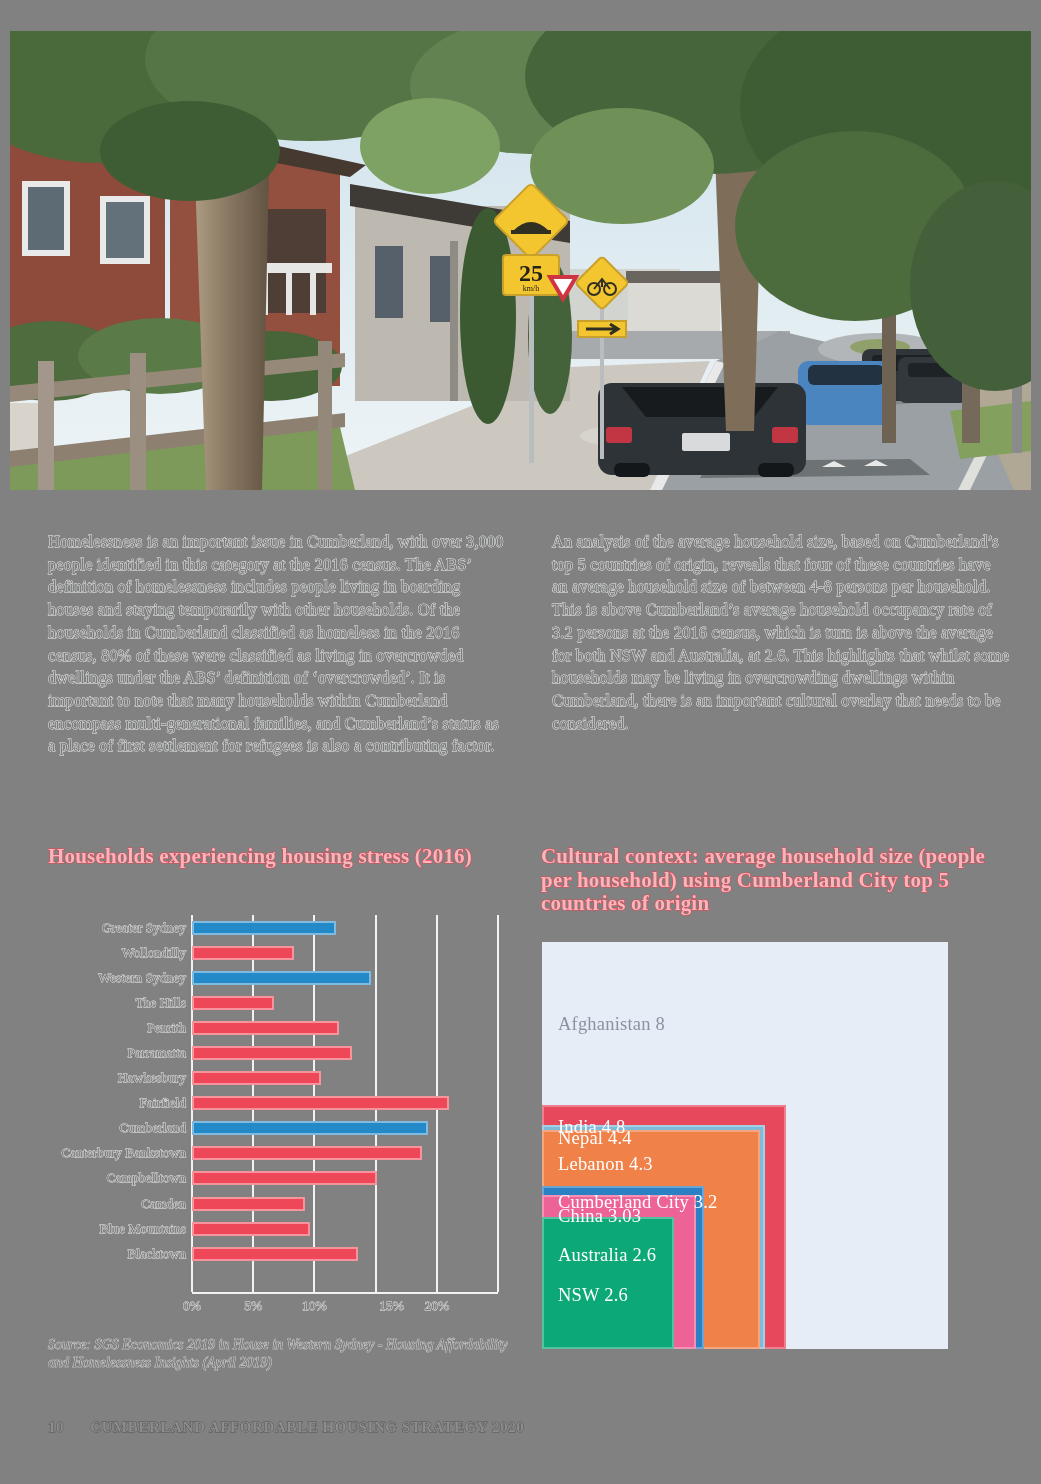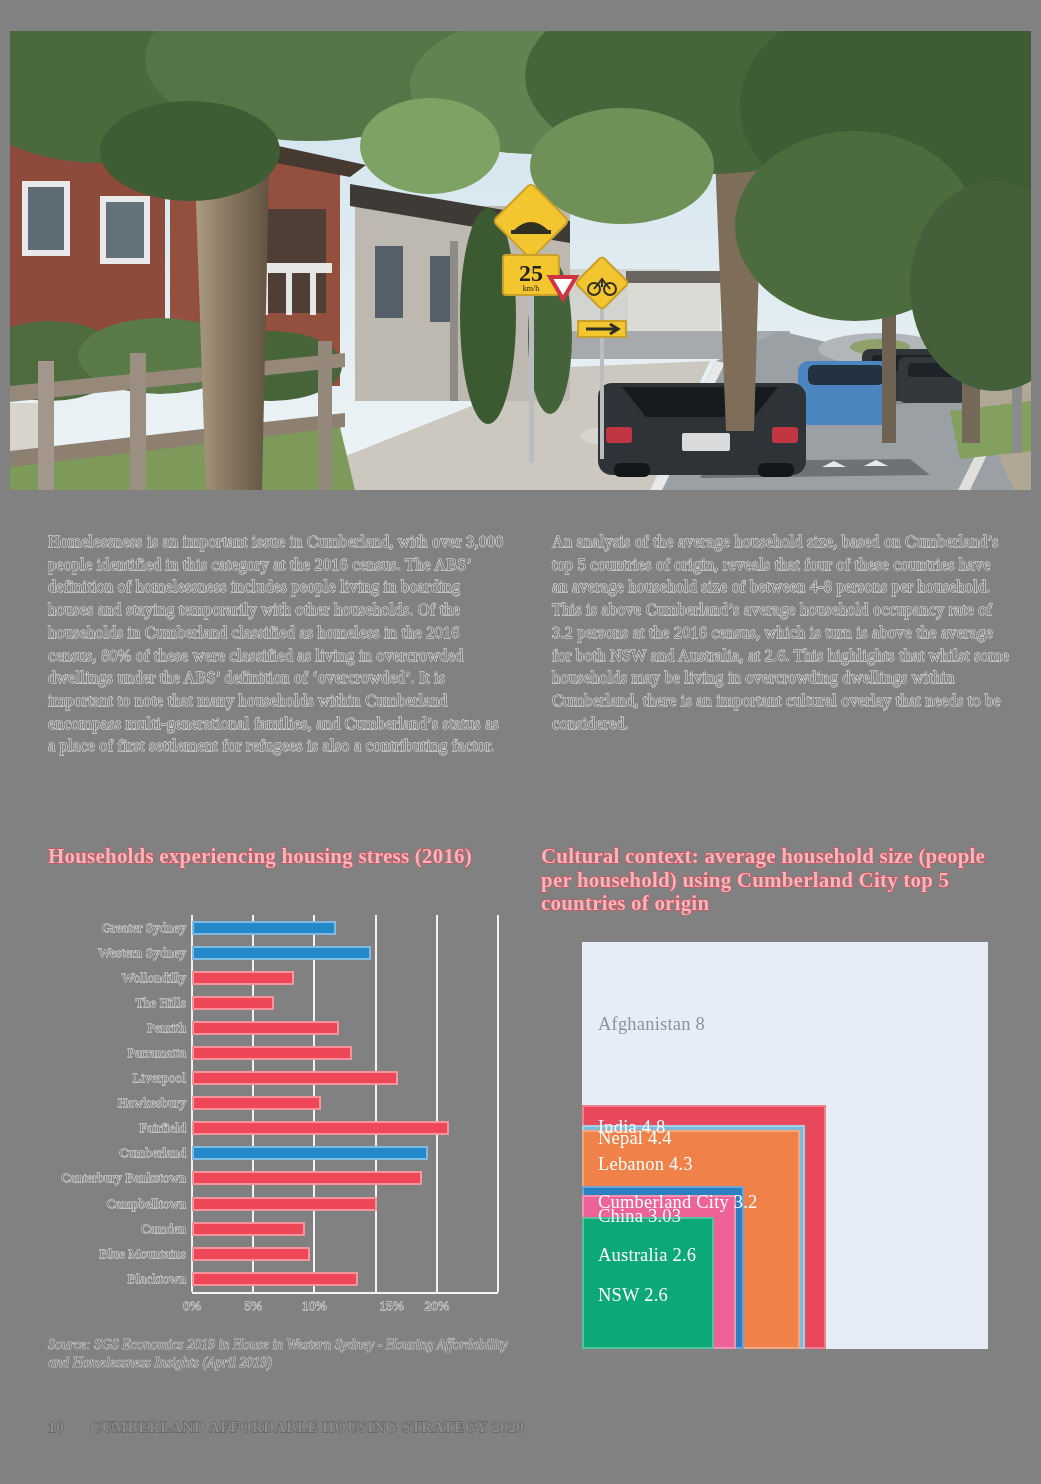--- a/index.html
+++ b/index.html
@@ -30,21 +30,21 @@
   .hs-axis{position:absolute;left:144px;top:377px;width:306px;height:2px;background:#f2f2f2;}
   .hs-rows{position:absolute;left:0;top:0;width:460px;}
   .hs-row{display:flex;align-items:center;height:25.1px;}
   .hs-label{width:138px;text-align:right;padding-right:6px;font-size:13.5px;white-space:nowrap;}
   .hs-track{position:relative;width:306px;height:14px;}
   .hs-bar{position:absolute;left:0;top:0;height:14px;box-shadow:inset 0 0 0 2px rgba(255,255,255,.42);}
   .hs-xaxis{position:absolute;left:144px;top:383px;width:306px;height:20px;}
   .hs-tick{position:absolute;transform:translateX(-50%);font-size:13.5px;top:0;}
 
   
-  .sq-panel{position:absolute;left:542px;top:942px;width:406px;height:407px;margin-left:40px;}
+  .sq-panel{position:absolute;left:542px;top:942px;width:406px;height:407px;}
   .sq{position:absolute;left:0;bottom:0;}
   .sq+.sq{box-shadow:inset 0 0 0 2px rgba(255,255,255,.30);}
   .sq-label{position:absolute;left:16px;font-size:18.5px;letter-spacing:.2px;white-space:nowrap;}
 
   .src{position:absolute;left:48px;top:1336px;width:468px;font-size:14px;line-height:18px;}
   .footer{position:absolute;left:48px;top:1419px;font-size:15px;letter-spacing:.6px;}
   .footer .num{margin-right:26px;}
 </style>
 </head>
 <body>
@@ -210,53 +210,47 @@
         <div class="hs-gridline" style="left: calc(100% - 1px);"></div>
       </div>
     <div class="hs-rows" id="hs-rows">
         <div class="hs-row">
           <div class="hs-label t-label">Greater Sydney</div>
           <div class="hs-track">
             <div class="hs-bar" style="width: 47.2%; background: rgb(35, 137, 201);"></div>
           </div>
         </div>
         <div class="hs-row">
+          <div class="hs-label t-label">Wollondilly</div>
+          <div class="hs-track">
+            <div class="hs-bar" style="width: 33.2%; background: rgb(238, 71, 87);"></div>
+          </div>
+        </div>
+        <div class="hs-row">
           <div class="hs-label t-label">Western Sydney</div>
           <div class="hs-track">
             <div class="hs-bar" style="width: 58.4%; background: rgb(35, 137, 201);"></div>
           </div>
         </div>
         <div class="hs-row">
-          <div class="hs-label t-label">Wollondilly</div>
-          <div class="hs-track">
-            <div class="hs-bar" style="width: 33.2%; background: rgb(238, 71, 87);"></div>
-          </div>
-        </div>
-        <div class="hs-row">
           <div class="hs-label t-label">The Hills</div>
           <div class="hs-track">
             <div class="hs-bar" style="width: 26.8%; background: rgb(238, 71, 87);"></div>
           </div>
         </div>
         <div class="hs-row">
           <div class="hs-label t-label">Penrith</div>
           <div class="hs-track">
             <div class="hs-bar" style="width: 48%; background: rgb(238, 71, 87);"></div>
           </div>
         </div>
         <div class="hs-row">
           <div class="hs-label t-label">Parramatta</div>
           <div class="hs-track">
             <div class="hs-bar" style="width: 52.4%; background: rgb(238, 71, 87);"></div>
-          </div>
-        </div>
-        <div class="hs-row">
-          <div class="hs-label t-label">Liverpool</div>
-          <div class="hs-track">
-            <div class="hs-bar" style="width: 67.2%; background: rgb(238, 71, 87);"></div>
           </div>
         </div>
         <div class="hs-row">
           <div class="hs-label t-label">Hawkesbury</div>
           <div class="hs-track">
             <div class="hs-bar" style="width: 42%; background: rgb(238, 71, 87);"></div>
           </div>
         </div>
         <div class="hs-row">
           <div class="hs-label t-label">Fairfield</div>

